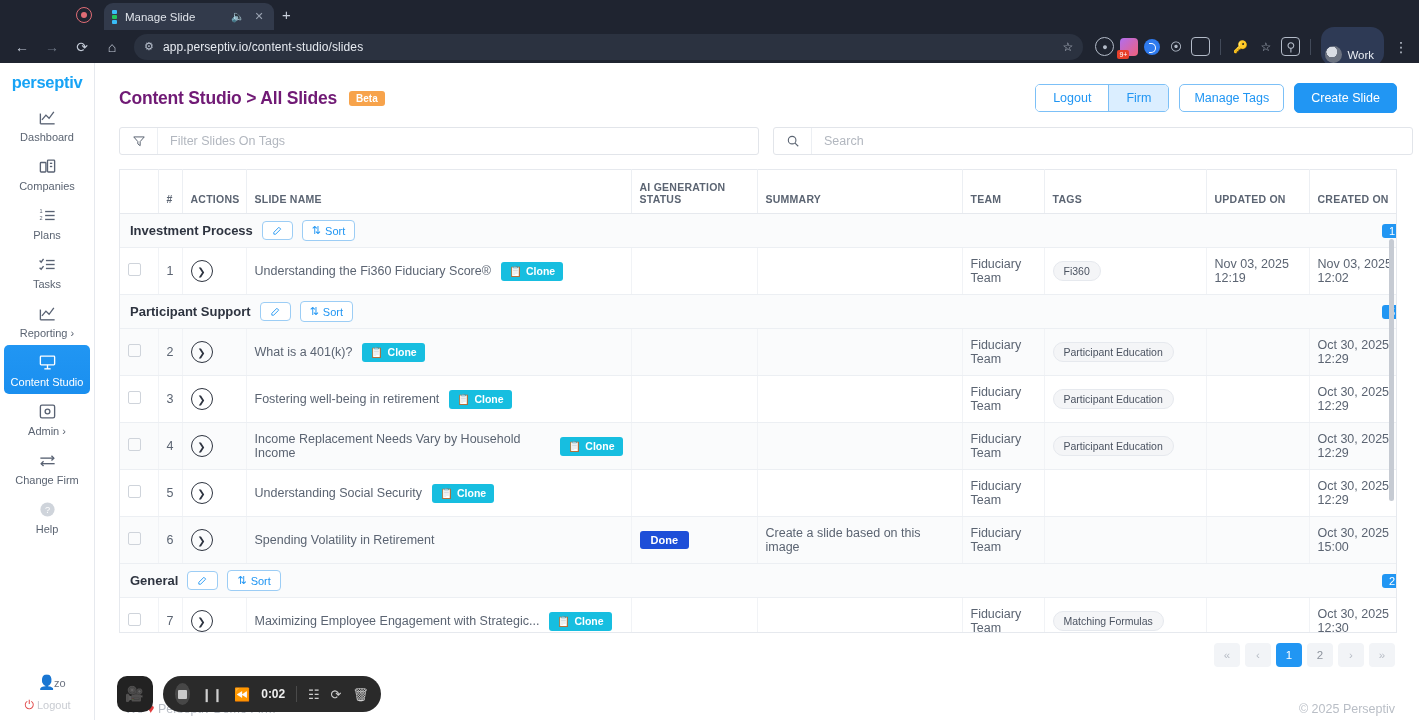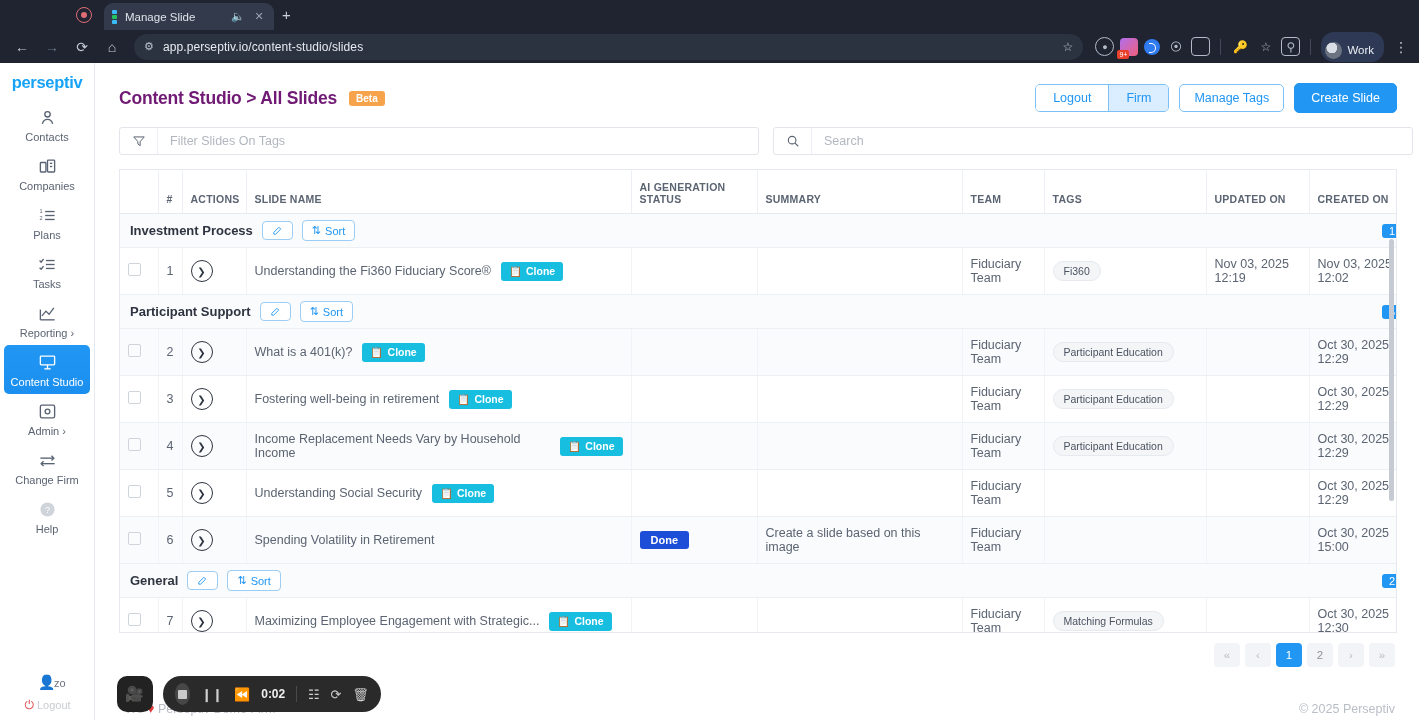--- a/index.html
+++ b/index.html
@@ -50,21 +50,21 @@
   .ext.box-o { border: 1.4px solid #b3bbc8; border-radius: 4px; }
   .ext-pink { width: 18px; height: 18px; border-radius: 4px;
               background: linear-gradient(135deg,#b06ef0,#f0607a); position: relative; }
   .ext-pink .badge { position: absolute; bottom: -3px; left: -3px; background: #e8402a; color: #fff;
                      font-size: 7px; border-radius: 2px; padding: 0 2px; line-height: 9px; }
   .ext-blue { width: 16px; height: 16px; border-radius: 50%; background: #2f7bef; position: relative; }
   .ext-blue::after { content: ""; position: absolute; left: 5px; top: 4px; width: 6px; height: 8px;
                      border: 1.6px solid #fff; border-left: none; border-radius: 0 5px 5px 0; }
   .vsep { width: 1px; height: 16px; background: #424a59; margin: 0 4px; }
   .workchip { display: flex; align-items: center; gap: 5px; background: #2e3a55; border-radius: 13px;
-              padding: 10px 10px 3px 4px; }
+              padding: 19px 10px 3px 4px; }
   .workav { width: 17px; height: 17px; border-radius: 50%;
             background: radial-gradient(circle at 40% 35%, #d9dde4 0 35%, #6b7280 36% 100%); }
   .workchip span { color: #e9edf3; font-size: 11.5px; }
   .kebab { color: #c3cad6; font-size: 14px; padding: 0 4px; letter-spacing: -1px; }
 
   
   .app { width: 1419px; height: 472px; display: flex; background: #fff; position: relative; }
 
   
   .sidebar { width: 95px; height: 657px; border-right: 1px solid #e6e9ee; background: #fff;
@@ -212,30 +212,31 @@
       <div class="kebab">⋮</div>
     </div>
   </div>
 </div>
 
 <div class="app">
 
   <div class="sidebar">
     <div class="brand">perseptiv</div>
 
-
-    <div class="nav-item">
-      <div class="ico">
-        <svg width="19" height="19" viewBox="0 0 24 24" fill="none" stroke="currentColor" stroke-width="1.7">
-          <circle cx="12" cy="8" r="3.4"></circle>
-            <path d="M5.5 20c1-4 4-5.6 6.5-5.6S17.5 16 18.5 20"></path>
-        </svg>
-      </div>
-      <div class="lbl">Contacts</div>
-    </div>
+    <div class="nav-item">
+      <div class="ico">
+        <svg width="19" height="19" viewBox="0 0 24 24" fill="none" stroke="currentColor" stroke-width="1.7">
+          <polyline points="3,20 3,7"></polyline>
+            <polyline points="3,20 21,20"></polyline>
+            <polyline points="5,15 10,9 14,13 20,5"></polyline>
+        </svg>
+      </div>
+      <div class="lbl">Dashboard</div>
+    </div>
+
 
     <div class="nav-item">
       <div class="ico">
         <svg width="19" height="19" viewBox="0 0 24 24" fill="none" stroke="currentColor" stroke-width="1.7">
           <rect x="3" y="7" width="7" height="12" rx="1"></rect>
             <rect x="12" y="4" width="9" height="15" rx="1"></rect>
           <line x1="15" y1="8" x2="18" y2="8"></line>
             <line x1="15" y1="12" x2="18" y2="12"></line>
         </svg>
       </div>

